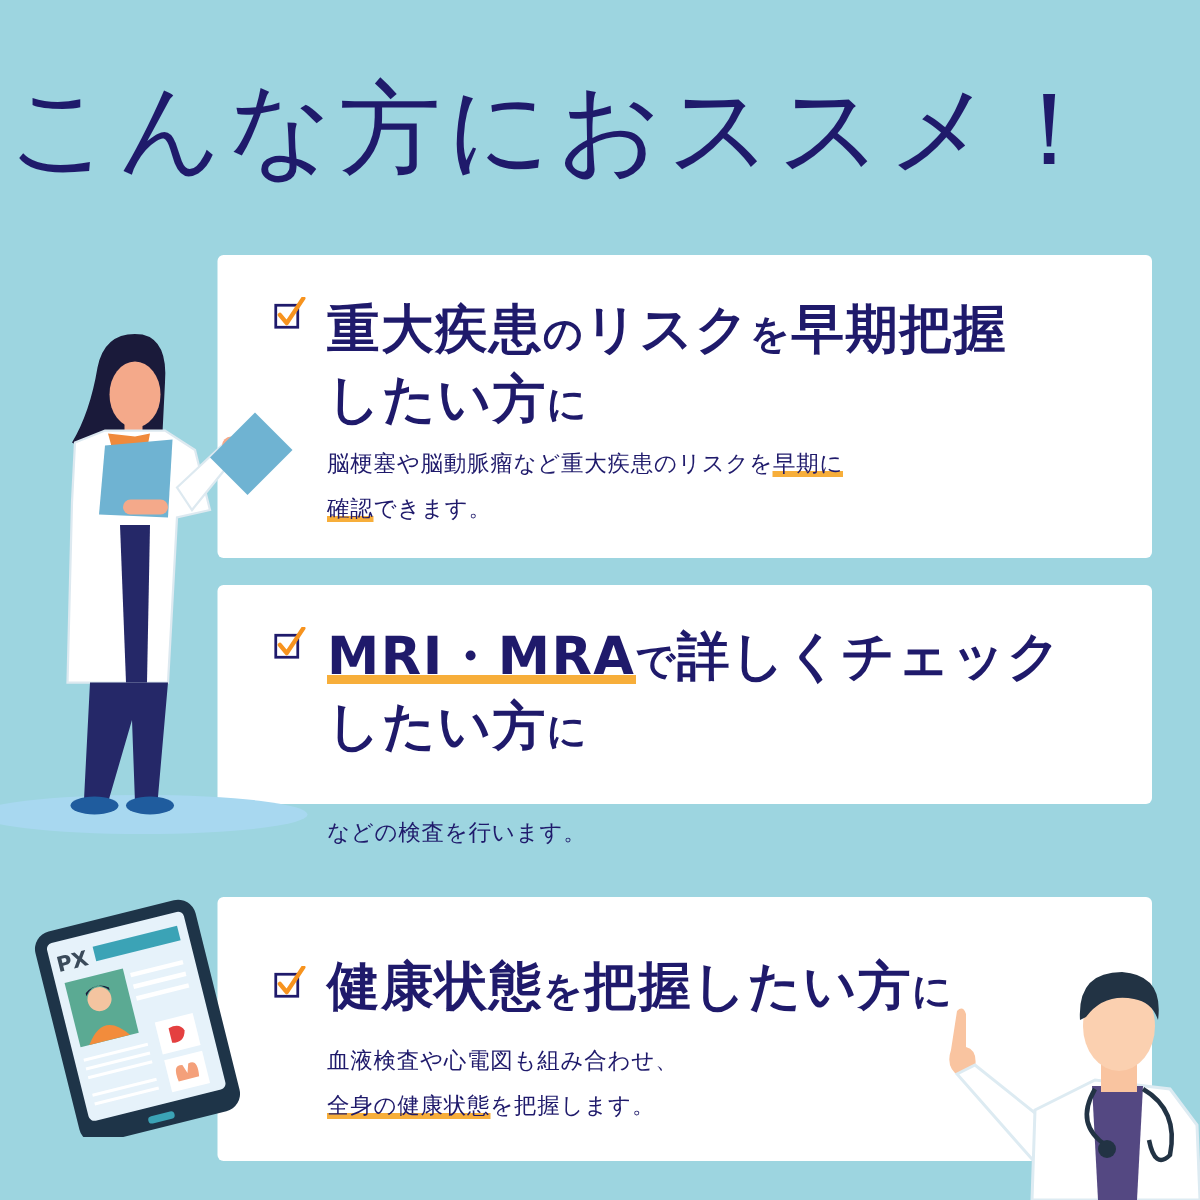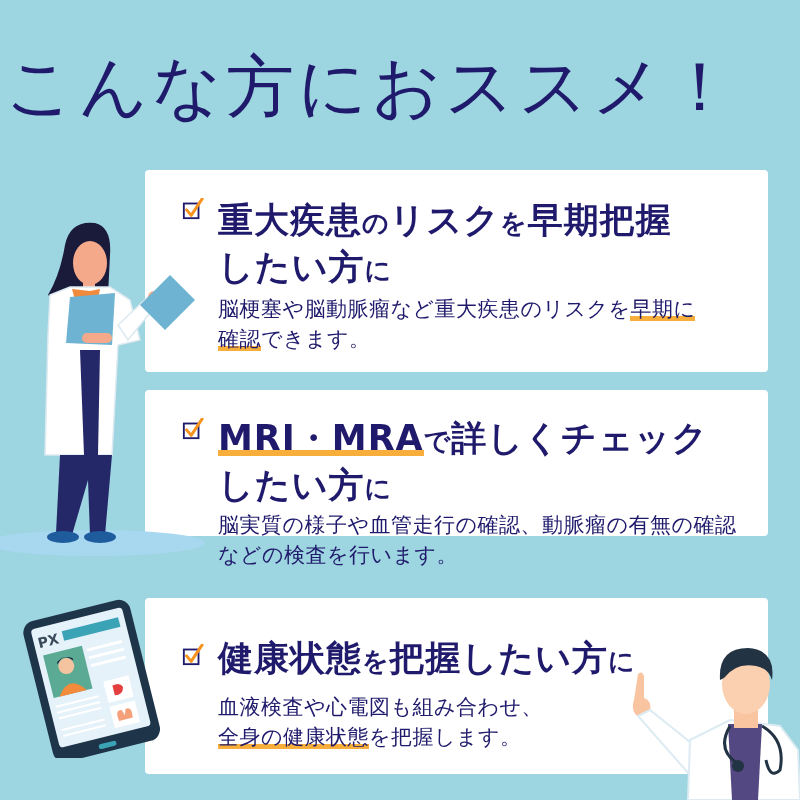--- a/index.html
+++ b/index.html
@@ -1,28 +1,28 @@
 <!DOCTYPE html>
 <html><head>
 <meta charset="utf-8">
 <style>
   html, body { margin:0; padding:0; }
   body { width:800px; height:800px; overflow:hidden; background:#9DD5E0; position:relative;
          font-family:"DejaVu Sans", sans-serif; color:#1F1A6B; }
   .title { position:absolute; left:0; top:52px; width:743px; text-align:center;
-           font-family:Liberation Sans, sans-serif; font-size:68px; letter-spacing:4px; color:#1F1A6B;
+           font-family:Liberation Serif, serif; font-size:68px; letter-spacing:4px; color:#1F1A6B;
            font-weight:normal; line-height:1; }
   .card { position:absolute; left:145px; width:623px; background:#fff; border-radius:4px; }
   .card1 { top:170px; height:202px; }
   .card2 { top:390px; height:146px; }
   .card3 { top:598px; height:176px; }
   .head { position:absolute; left:38px; font-weight:bold; font-size:35px; line-height:44px; letter-spacing:1px; color:#1F1A6B; }
   .head .small { font-size:26px; }
   .chk { position:absolute; left:37px; width:22px; height:22px; }
-  .body { position:absolute; left:73px; font-size:21px; line-height:30px; color:#1F1A6B; letter-spacing:0.5px; }
+  .body { position:absolute; left:73px; font-size:15px; line-height:30px; color:#1F1A6B; letter-spacing:0.5px; }
   .hl { background:linear-gradient(transparent 78%, #F7AE3A 78%); }
   .hl-head { background:linear-gradient(transparent 80%, #F7AE3A 80%, #F7AE3A 95%, transparent 95%); }
   .illu { position:absolute; }
 </style>
 </head>
 <body>
 
 <div class="title">こんな方におススメ！</div>
 
 <div class="card card1">
@@ -43,21 +43,21 @@
 <div class="card card2">
   <svg class="chk" style="top:28px;" viewBox="0 0 24 24">
     <rect x="2" y="6" width="16" height="16" fill="none" stroke="#1F1A6B" stroke-width="2"></rect>
     <path d="M5 13 L10 19 L22 1" fill="none" stroke="#F7931E" stroke-width="3.2" stroke-linecap="round" stroke-linejoin="round"></path>
   </svg>
   <div class="head" style="left:73px; top:26px;">
     <span class="hl-head">MRI・MRA</span><span class="small">で</span><span>詳しくチェック</span><br>
     <span>したい方</span><span class="small">に</span>
   </div>
   <div class="body" style="top:120px;">
-    <span>脳実質の様子や血管走行の確認、動脈瘤の有無の確認</span><br>
+    <br>
     <span>などの検査を行います。</span>
   </div>
 </div>
 
 <div class="card card3">
   <svg class="chk" style="top:46px;" viewBox="0 0 24 24">
     <rect x="2" y="6" width="16" height="16" fill="none" stroke="#1F1A6B" stroke-width="2"></rect>
     <path d="M5 13 L10 19 L22 1" fill="none" stroke="#F7931E" stroke-width="3.2" stroke-linecap="round" stroke-linejoin="round"></path>
   </svg>
   <div class="head" style="left:73px; top:38px;">

